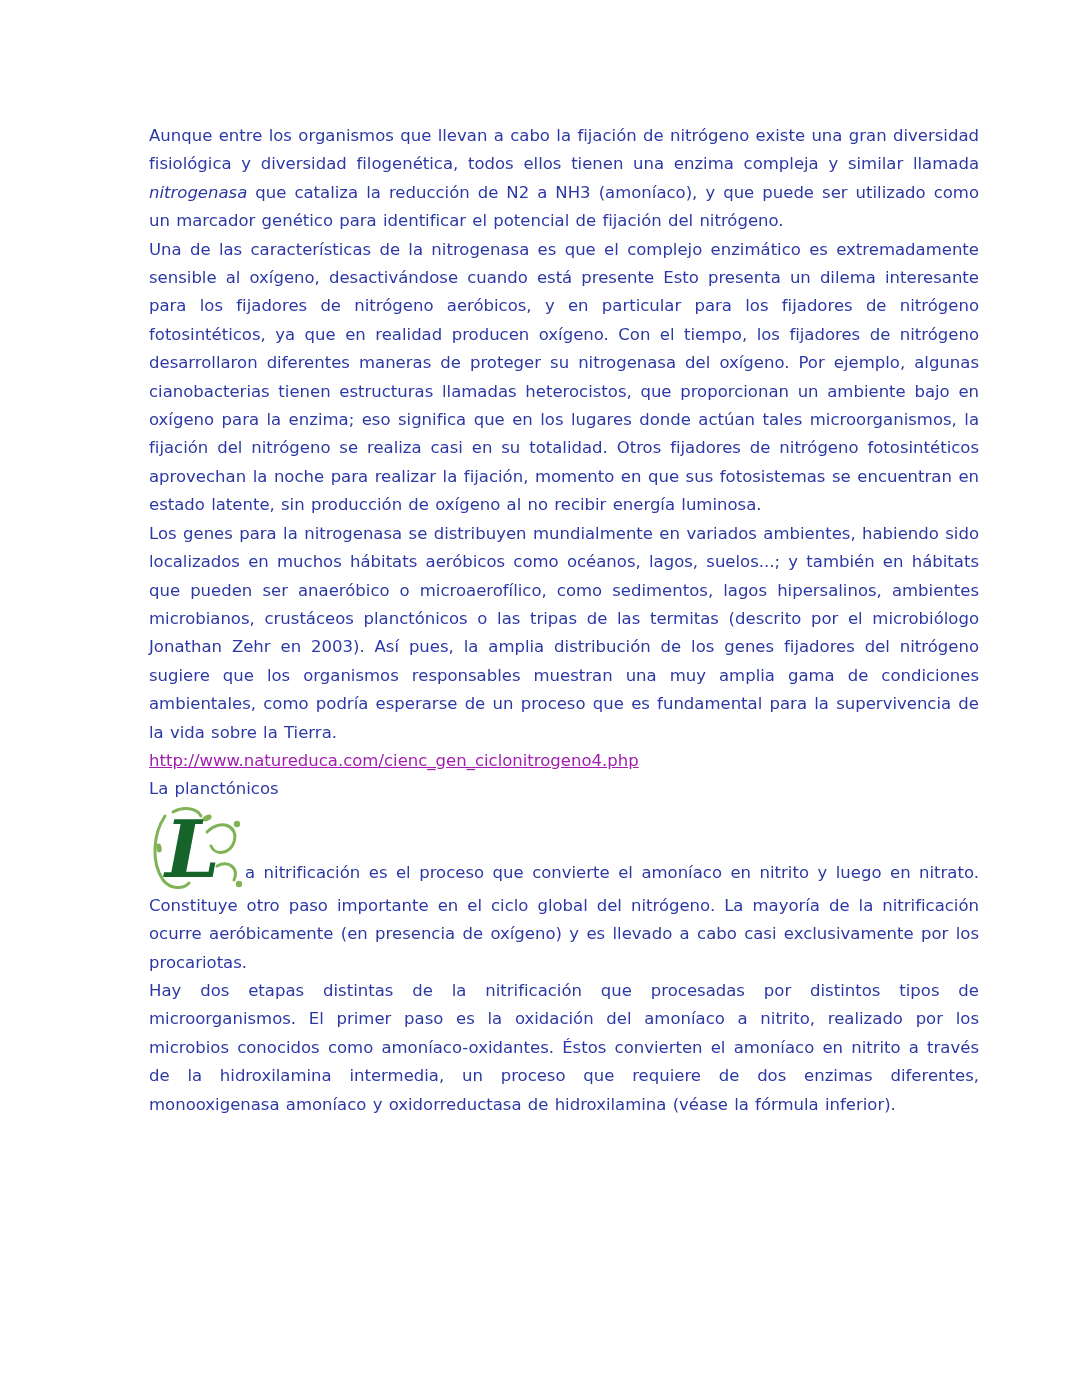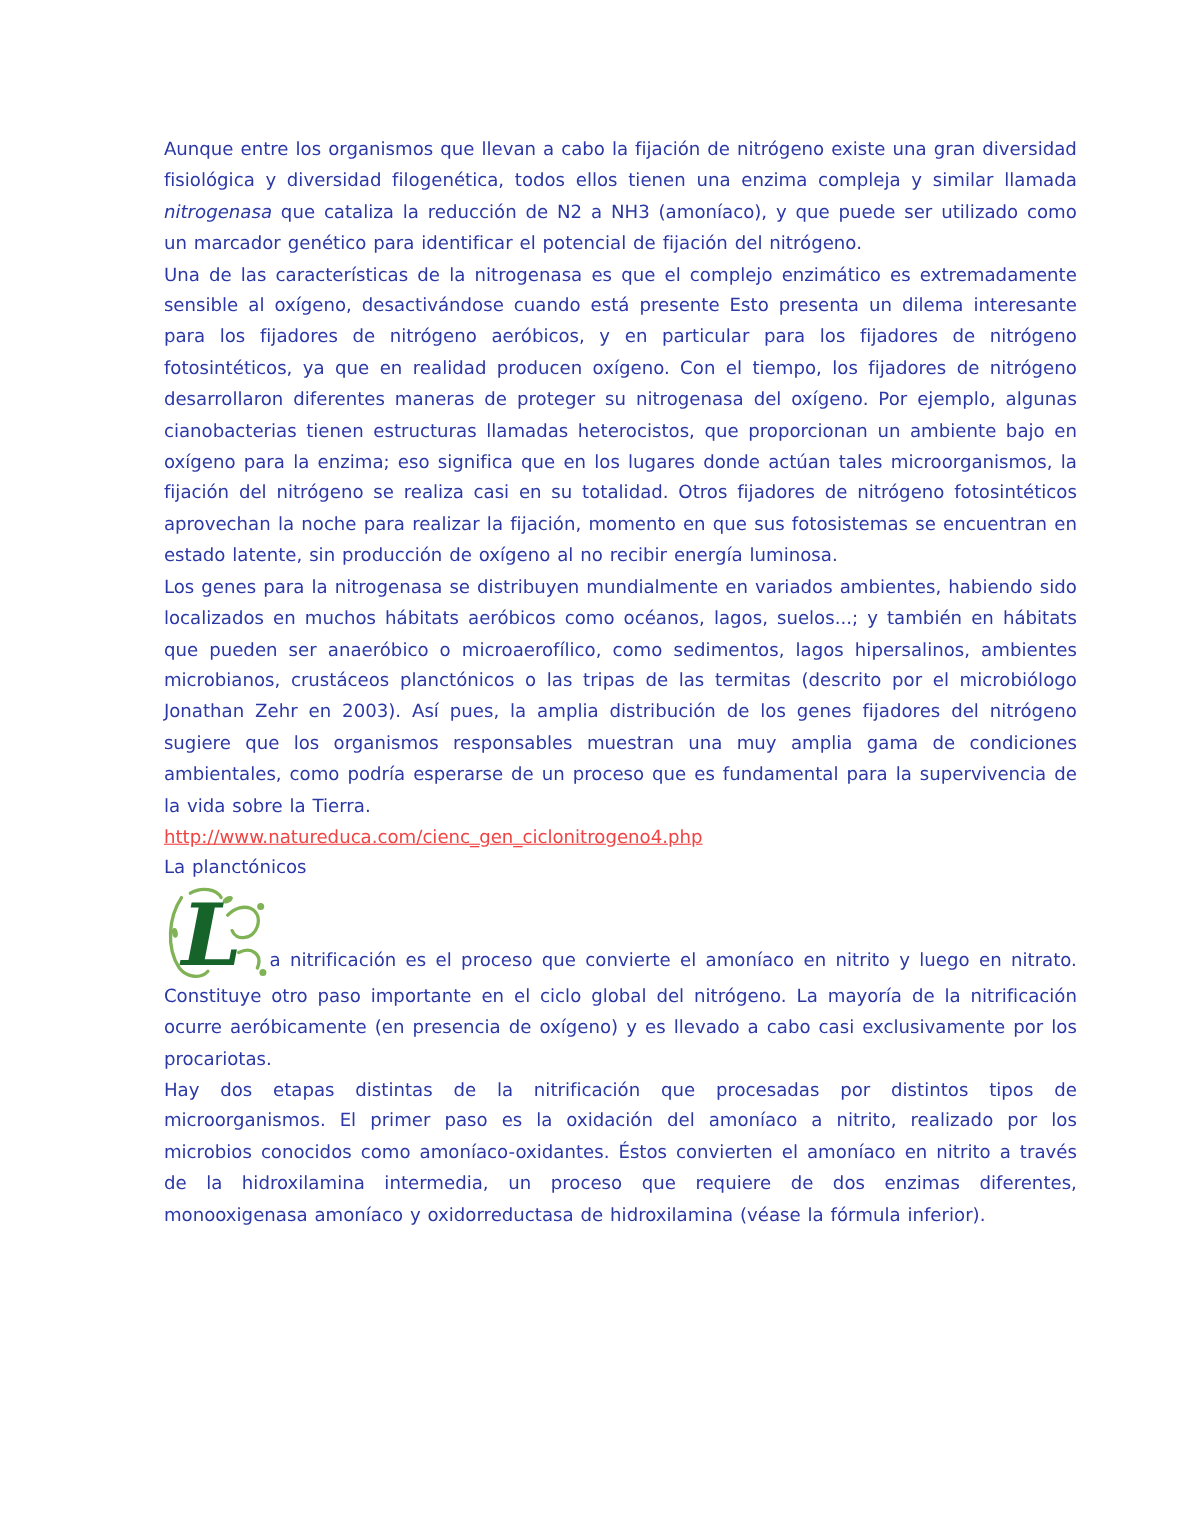--- a/index.html
+++ b/index.html
@@ -30,21 +30,21 @@
     color: #2c39a5;
     word-spacing: 1px;
   }
   .italic-term {
     font-style: italic;
   }
   .link-line {
     margin-top: 27px;
   }
   .doc-link {
-    color: #ef4444;
+    color: #a21caf;
     text-decoration: underline;
     font-size: 16.5px;
     line-height: 28.4px;
     cursor: pointer;
   }
   .section-title {
     text-align: left !important;
   }
   .dropcap-art {
     display: inline-block;

